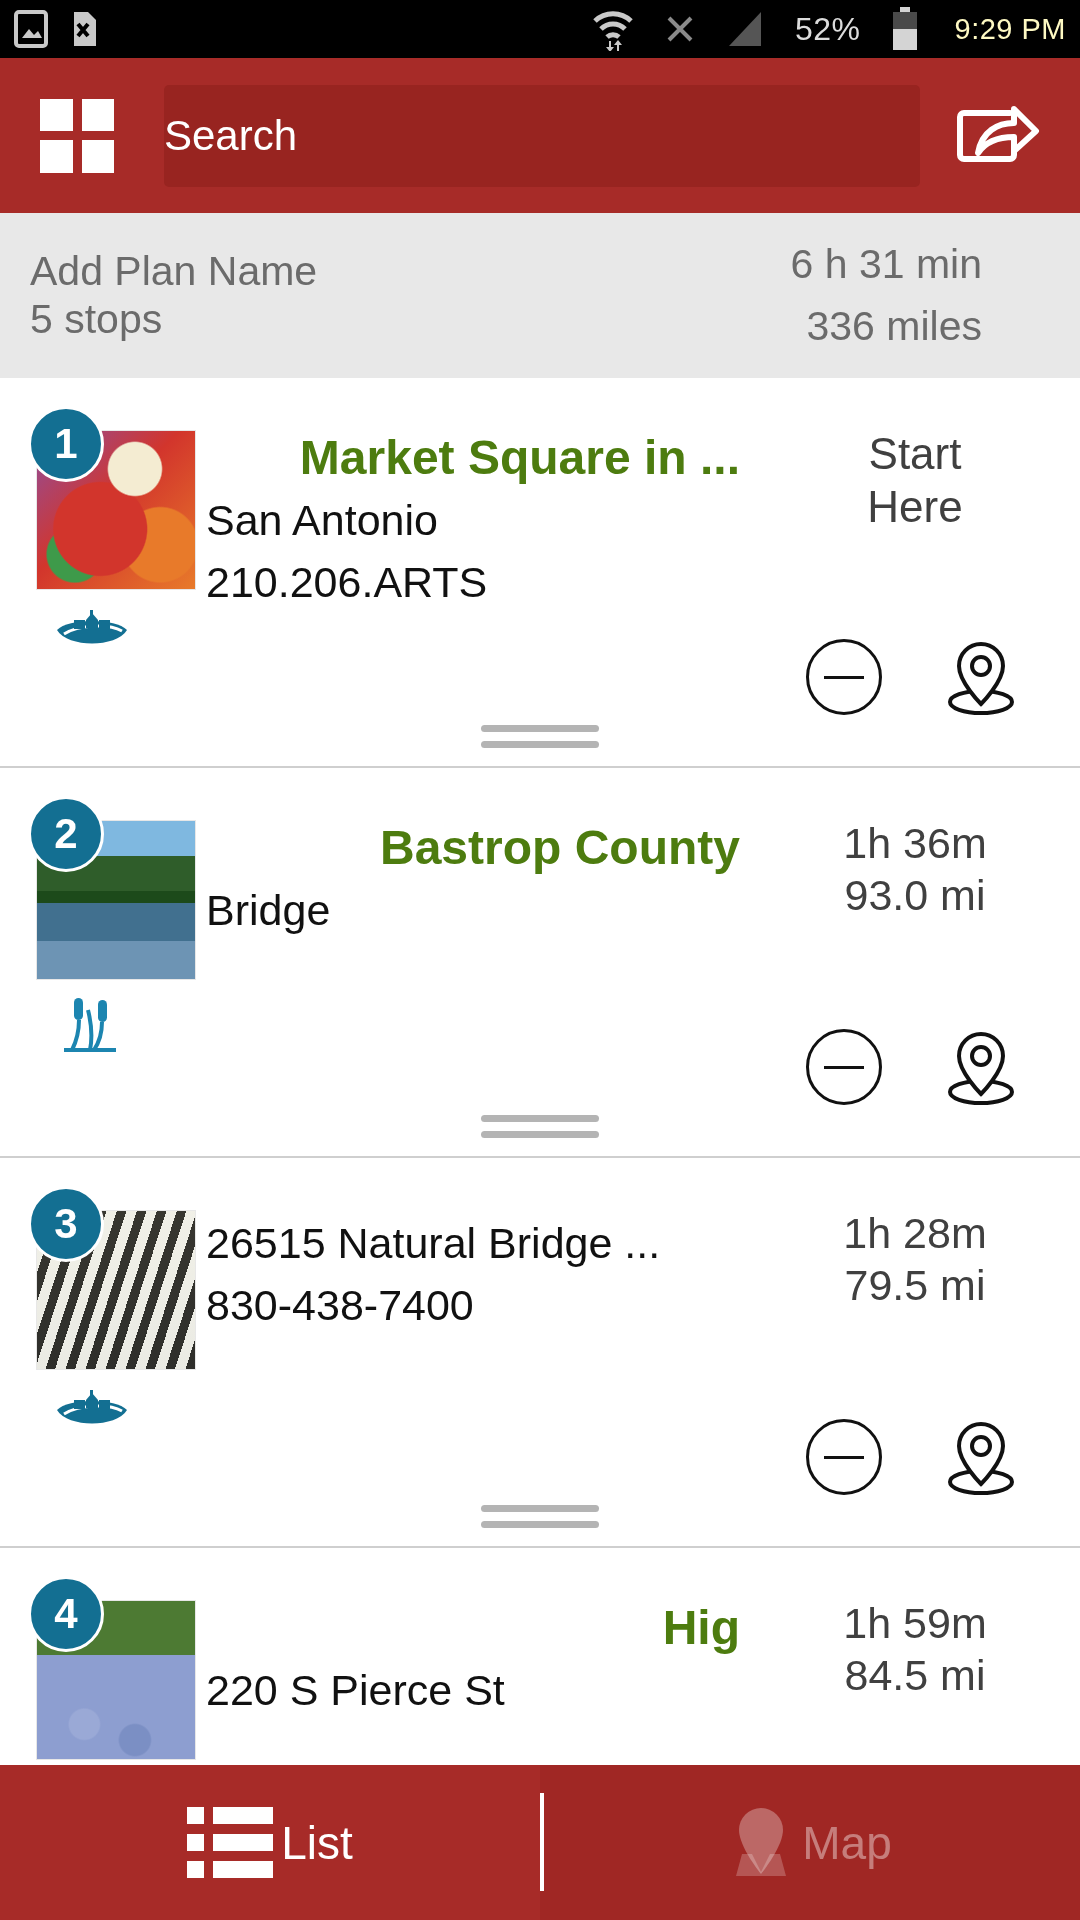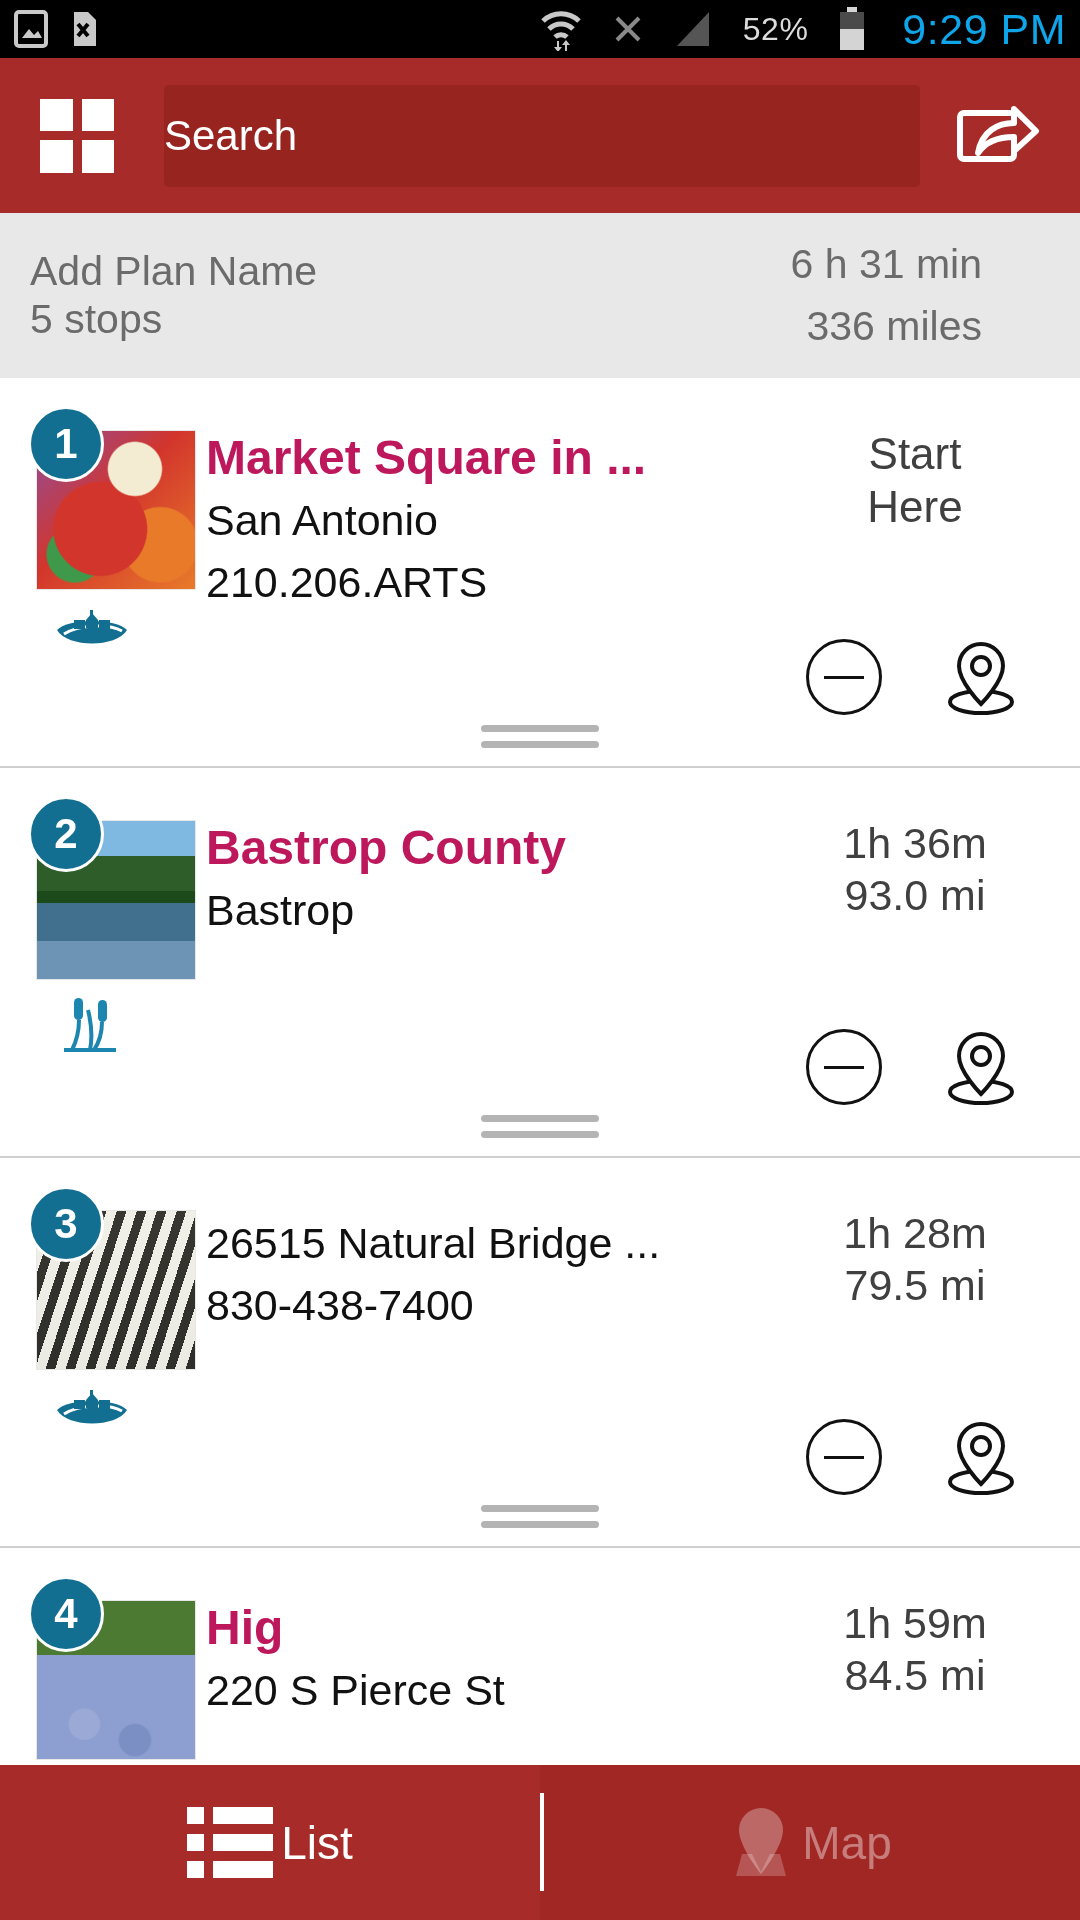--- a/index.html
+++ b/index.html
@@ -19,21 +19,21 @@
     padding:0 14px;
   }
   .sb-left{ display:flex; align-items:center; gap:20px; }
   .sb-right{ margin-left:auto; display:flex; align-items:center; gap:30px; }
   .sb-icon{ display:block; }
   .sb-pct{
     color:#dcdcdc; font-size:32px; letter-spacing:.5px;
     font-family:"Liberation Sans", sans-serif;
   }
   .sb-time{
-    color:#0ea5e9; font-size:43px; letter-spacing:.5px; margin-left:6px;
+    color:#fef9c3; font-size:29px; letter-spacing:.5px; margin-left:6px;
   }
 
   
   .header{
     height:155px; width:100%;
     background:#A72B28;
     display:flex; align-items:center;
     padding:0 40px;
   }
   .grid-icon{
@@ -107,22 +107,22 @@
   }
   .cat-icon{ margin-top:14px; margin-left:18px; }
 
   .row-mid{
     flex:1 1 auto;
     padding-top:24px;
     padding-right:10px;
     min-width:0;
   }
   .r-title{
-    font-size:48px; font-weight:700; color:#be185d;
-    line-height:1.18; white-space:nowrap;
+    font-size:48px; font-weight:700; color:#4d7c0f;
+    line-height:1.18; white-space:nowrap;text-align:right;
   }
   .r-sub{
     font-size:43px; color:#111111; line-height:1.3; margin-top:6px;
     white-space:nowrap;
   }
 
   .row-right{
     flex:0 0 330px;
     display:flex; flex-direction:column;
     align-items:center;
@@ -309,21 +309,21 @@
           <path d="M25 26 C25 38 22 48 18 56" stroke="#1c85b0" stroke-width="4" fill="none"></path>
           <path d="M48 28 C48 40 44 50 40 56" stroke="#1c85b0" stroke-width="4" fill="none"></path>
           <path d="M34 16 C38 32 38 46 36 56" stroke="#1c85b0" stroke-width="4" fill="none"></path>
           <path d="M10 56 h52" stroke="#1c85b0" stroke-width="4"></path>
         </svg>
       </div>
     </div>
 
     <div class="row-mid">
       <div class="r-title">Bastrop County</div>
-      <div class="r-sub">Bastrop</div>
+      <div class="r-sub">Bridge</div>
       <div class="r-sub"></div>
     </div>
 
     <div class="row-right">
       <div class="rr-text">1h 36m</div>
       <div class="rr-text">93.0 mi</div>
       <div class="rr-actions">
         <div class="minus-btn">
           <i></i>
         </div>

